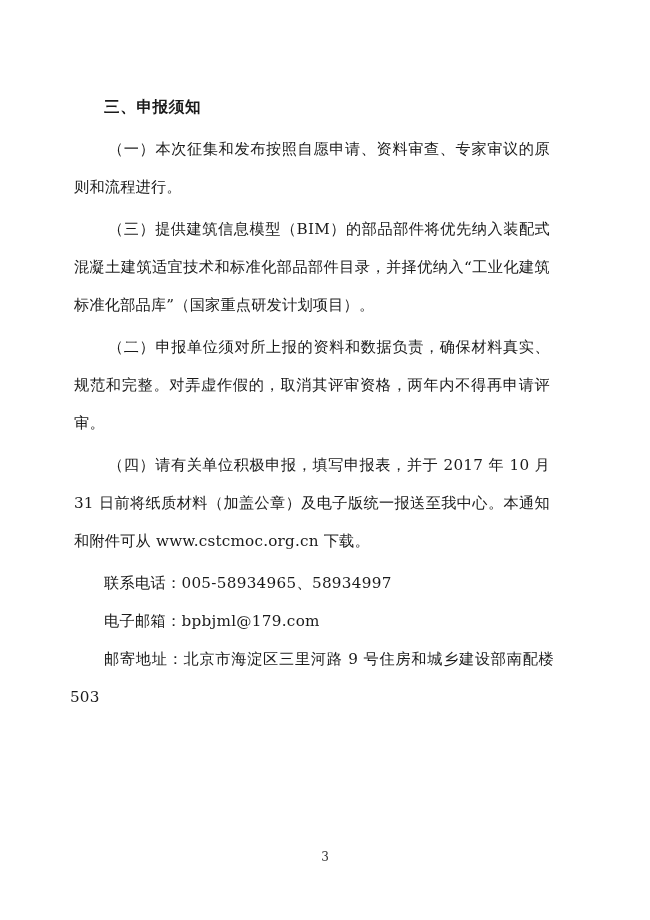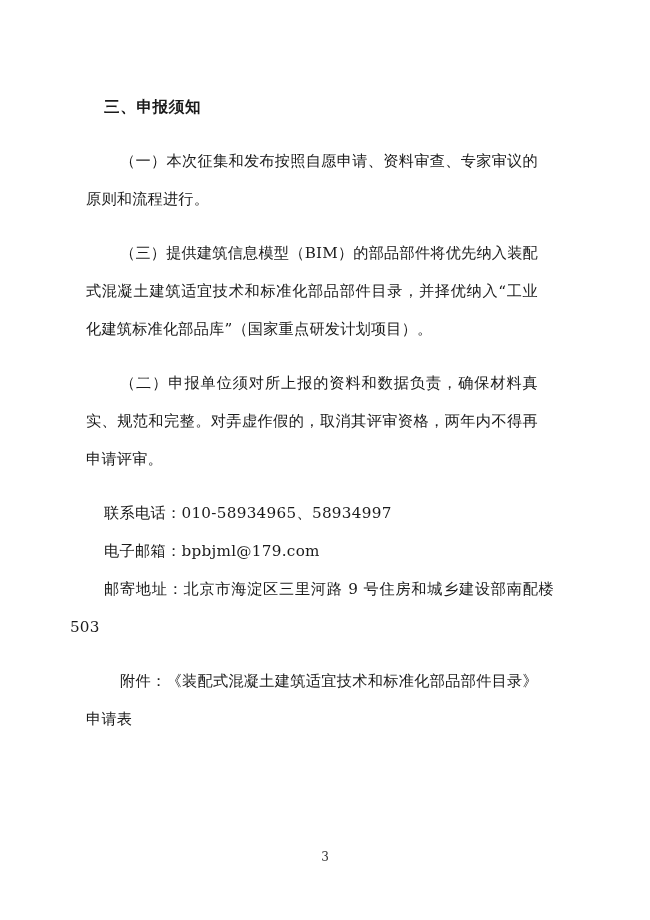--- a/index.html
+++ b/index.html
@@ -30,21 +30,21 @@
   }
   .section-heading {
     font-weight: bold;
     font-size: 15.6px;
     line-height: 38px;
     margin: 0 0 2px 0;
     padding-left: 34px;
     letter-spacing: 0.6px;
   }
   p.para {
-    margin: 16px;
+    margin: 4px;
     text-indent: 34px;
   }
   p.indent-block {
     margin: 0;
     text-indent: 34px;
   }
   .latin {
     font-family: "DejaVu Serif", "Liberation Serif", serif;
     letter-spacing: 0.3px;
   }
@@ -79,29 +79,29 @@
   <h3 class="section-heading">三、申报须知</h3>
 
   <div class="doc-body">
 
     <p class="para">（一）本次征集和发布按照自愿申请、资料审查、专家审议的原则和流程进行。</p>
 
     <p class="para">（三）提供建筑信息模型（BIM）的部品部件将优先纳入装配式混凝土建筑适宜技术和标准化部品部件目录，并择优纳入“工业化建筑标准化部品库”（国家重点研发计划项目）。</p>
 
     <p class="para">（二）申报单位须对所上报的资料和数据负责，确保材料真实、规范和完整。对弄虚作假的，取消其评审资格，两年内不得再申请评审。</p>
 
+    <p class="para">（四）请有关单位积极申报，填写申报表，并于 2017 年 10 月 31 日前将纸质材料（加盖公章）及电子版统一报送至我中心。本通知和附件可从 www.cstcmoc.org.cn 下载。</p>
 
 
-    <p class="indent-block latin">联系电话：010-58934965、58934997</p>
+    <p class="indent-block latin">联系电话：005-58934965、58934997</p>
 
     <p class="indent-block latin">电子邮箱：bpbjml@179.com</p>
 
     <p class="indent-block">邮寄地址：北京市海淀区三里河路 9 号住房和城乡建设部南配楼 503</p>
 
-    <p class="para">附件：《装配式混凝土建筑适宜技术和标准化部品部件目录》申请表</p>
 
     <div class="signature">
     </div>
 
   </div>
 
   <div class="page-number">3</div>
 
 </div>
 

